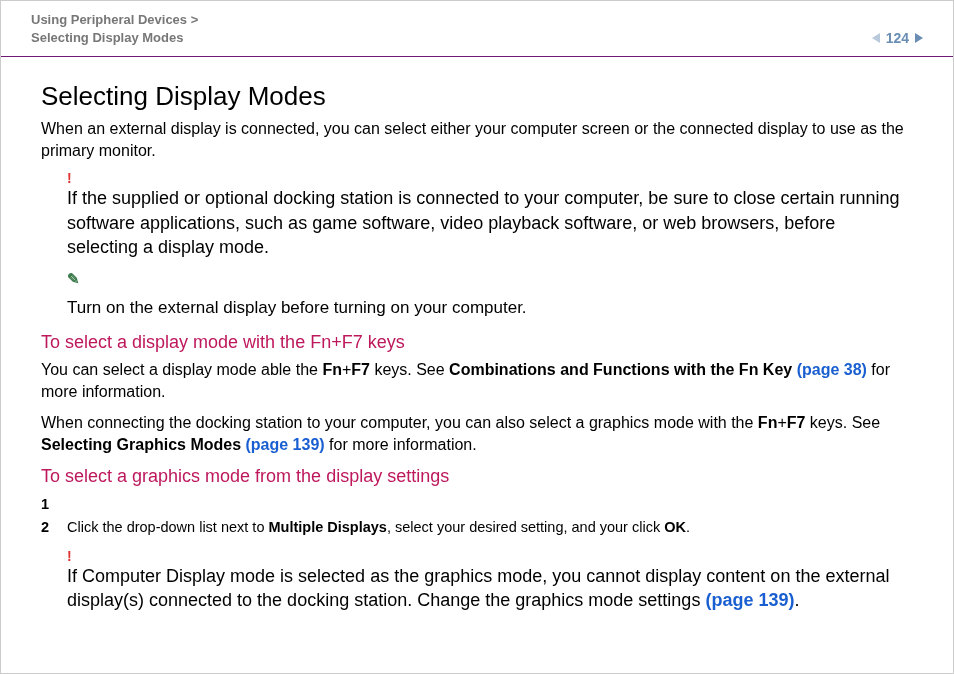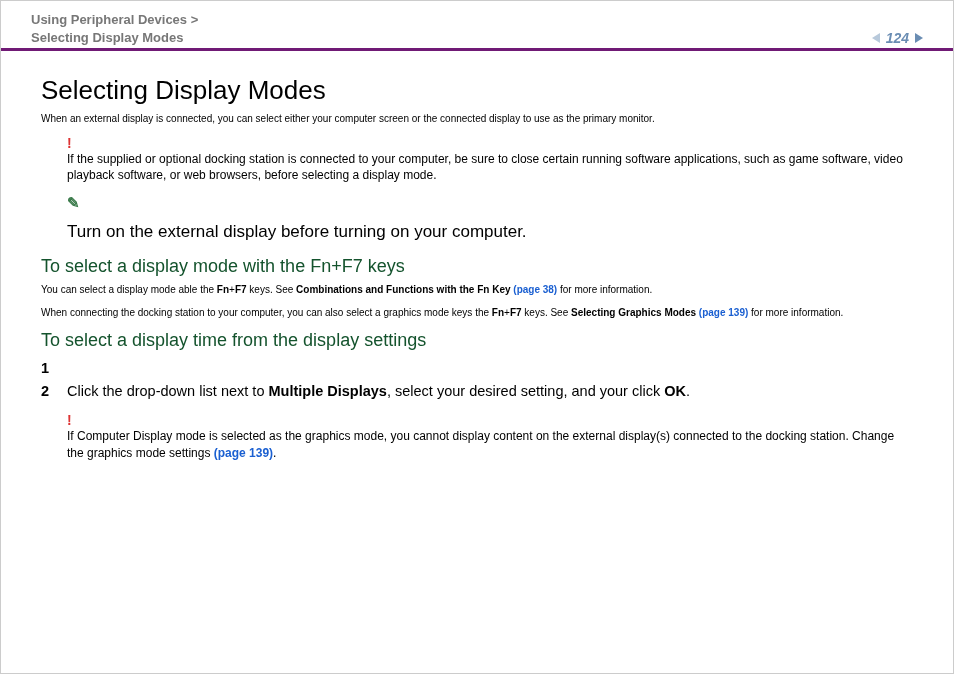--- a/index.html
+++ b/index.html
@@ -17,83 +17,82 @@
     height: 674px;
     box-sizing: border-box;
     padding: 0;
     border: 1px solid #ccc;
     position: relative;
   }
   .header {
     display: flex;
     justify-content: space-between;
     align-items: flex-end;
-    padding: 10px 30px 2px 30px;
-    border-bottom: 3px solid #701a75;
+    padding: 10px 30px 10px 30px;
+    border-bottom: 1px solid #701a75;
   }
   .breadcrumb {
     color: #777;
     font-weight: bold;
     font-size: 13px;
     line-height: 1.35;
   }
   .page-number-area {
     display: flex;
     align-items: center;
     gap: 6px;
     color: #6a8db3;
   }
   .page-number {
     font-weight: bold;
-    font-style: italic;
     font-size: 14px;
   }
   .arrow-left, .arrow-right {
     width: 0; height: 0;
     border-top: 5px solid transparent;
     border-bottom: 5px solid transparent;
   }
   .arrow-left { border-right: 8px solid #b8c9db; }
   .arrow-right { border-left: 8px solid #6a8db3; }
   .content {
     padding: 14px 40px 0 40px;
   }
   h1.title {
     font-weight: normal;
     font-size: 26px;
     margin: 10px 0 6px 0;
   }
   p.body {
-    font-size: 10px;
+    font-size: 16px;
     line-height: 1.35;
     margin: 2px 0 10px 0;
   }
   .note-block {
     margin-left: 26px;
     margin-bottom: 12px;
   }
   .note-icon {
     font-weight: bold;
     font-size: 14px;
     margin-bottom: 0;
     line-height: 1;
   }
   .icon-warning { color: #d33; }
   .icon-memo { color: #3a7a4a; font-size: 15px; }
   .note-text {
-    font-size: 12px;
+    font-size: 18px;
     line-height: 1.35;
     margin: 1px 2px 0 0;
   }
   .plain-note {
     font-size: 17px;
     margin: 0 0 14px 26px;
   }
   h2.sub {
-    color: #14532d;
+    color: #be185d;
     font-weight: normal;
     font-size: 18px;
     margin: 10px 0 6px 0;
   }
   a.link {
     color: #1a5fd1;
     font-weight: bold;
     text-decoration: none;
     text-align: right;
   }
@@ -149,24 +148,24 @@
 
     <p class="plain-note">Turn on the external display before turning on your computer.</p>
 
     <h2 class="sub">To select a display mode with the Fn+F7 keys</h2>
 
     <p class="body">
       <span>You can select a display mode able the </span><span class="bold">Fn</span><span>+</span><span class="bold">F7</span><span> keys. See </span><span class="bold">Combinations and Functions with the Fn Key </span><a href="#" class="link">(page 38)</a><span> for more information.</span>
     </p>
 
     <p class="body">
-      <span>When connecting the docking station to your computer, you can also select a graphics mode keys the </span><span class="bold">Fn</span><span>+</span><span class="bold">F7</span><span> keys. See </span><span class="bold">Selecting Graphics Modes </span><a href="#" class="link">(page 139)</a><span> for more information.</span>
+      <span>When connecting the docking station to your computer, you can also select a graphics mode with the </span><span class="bold">Fn</span><span>+</span><span class="bold">F7</span><span> keys. See </span><span class="bold">Selecting Graphics Modes </span><a href="#" class="link">(page 139)</a><span> for more information.</span>
     </p>
 
-    <h2 class="sub">To select a display time from the display settings</h2>
+    <h2 class="sub">To select a graphics mode from the display settings</h2>
 
     <ol class="steps">
       <li>
         <span class="num">1</span>
       </li>
       <li>
         <span class="num">2</span>
         <span>
           <span>Click the drop-down list next to </span><span class="bold">Multiple Displays</span><span>, select your desired setting, and your click </span><span class="bold">OK</span><span>.</span>
         </span>

